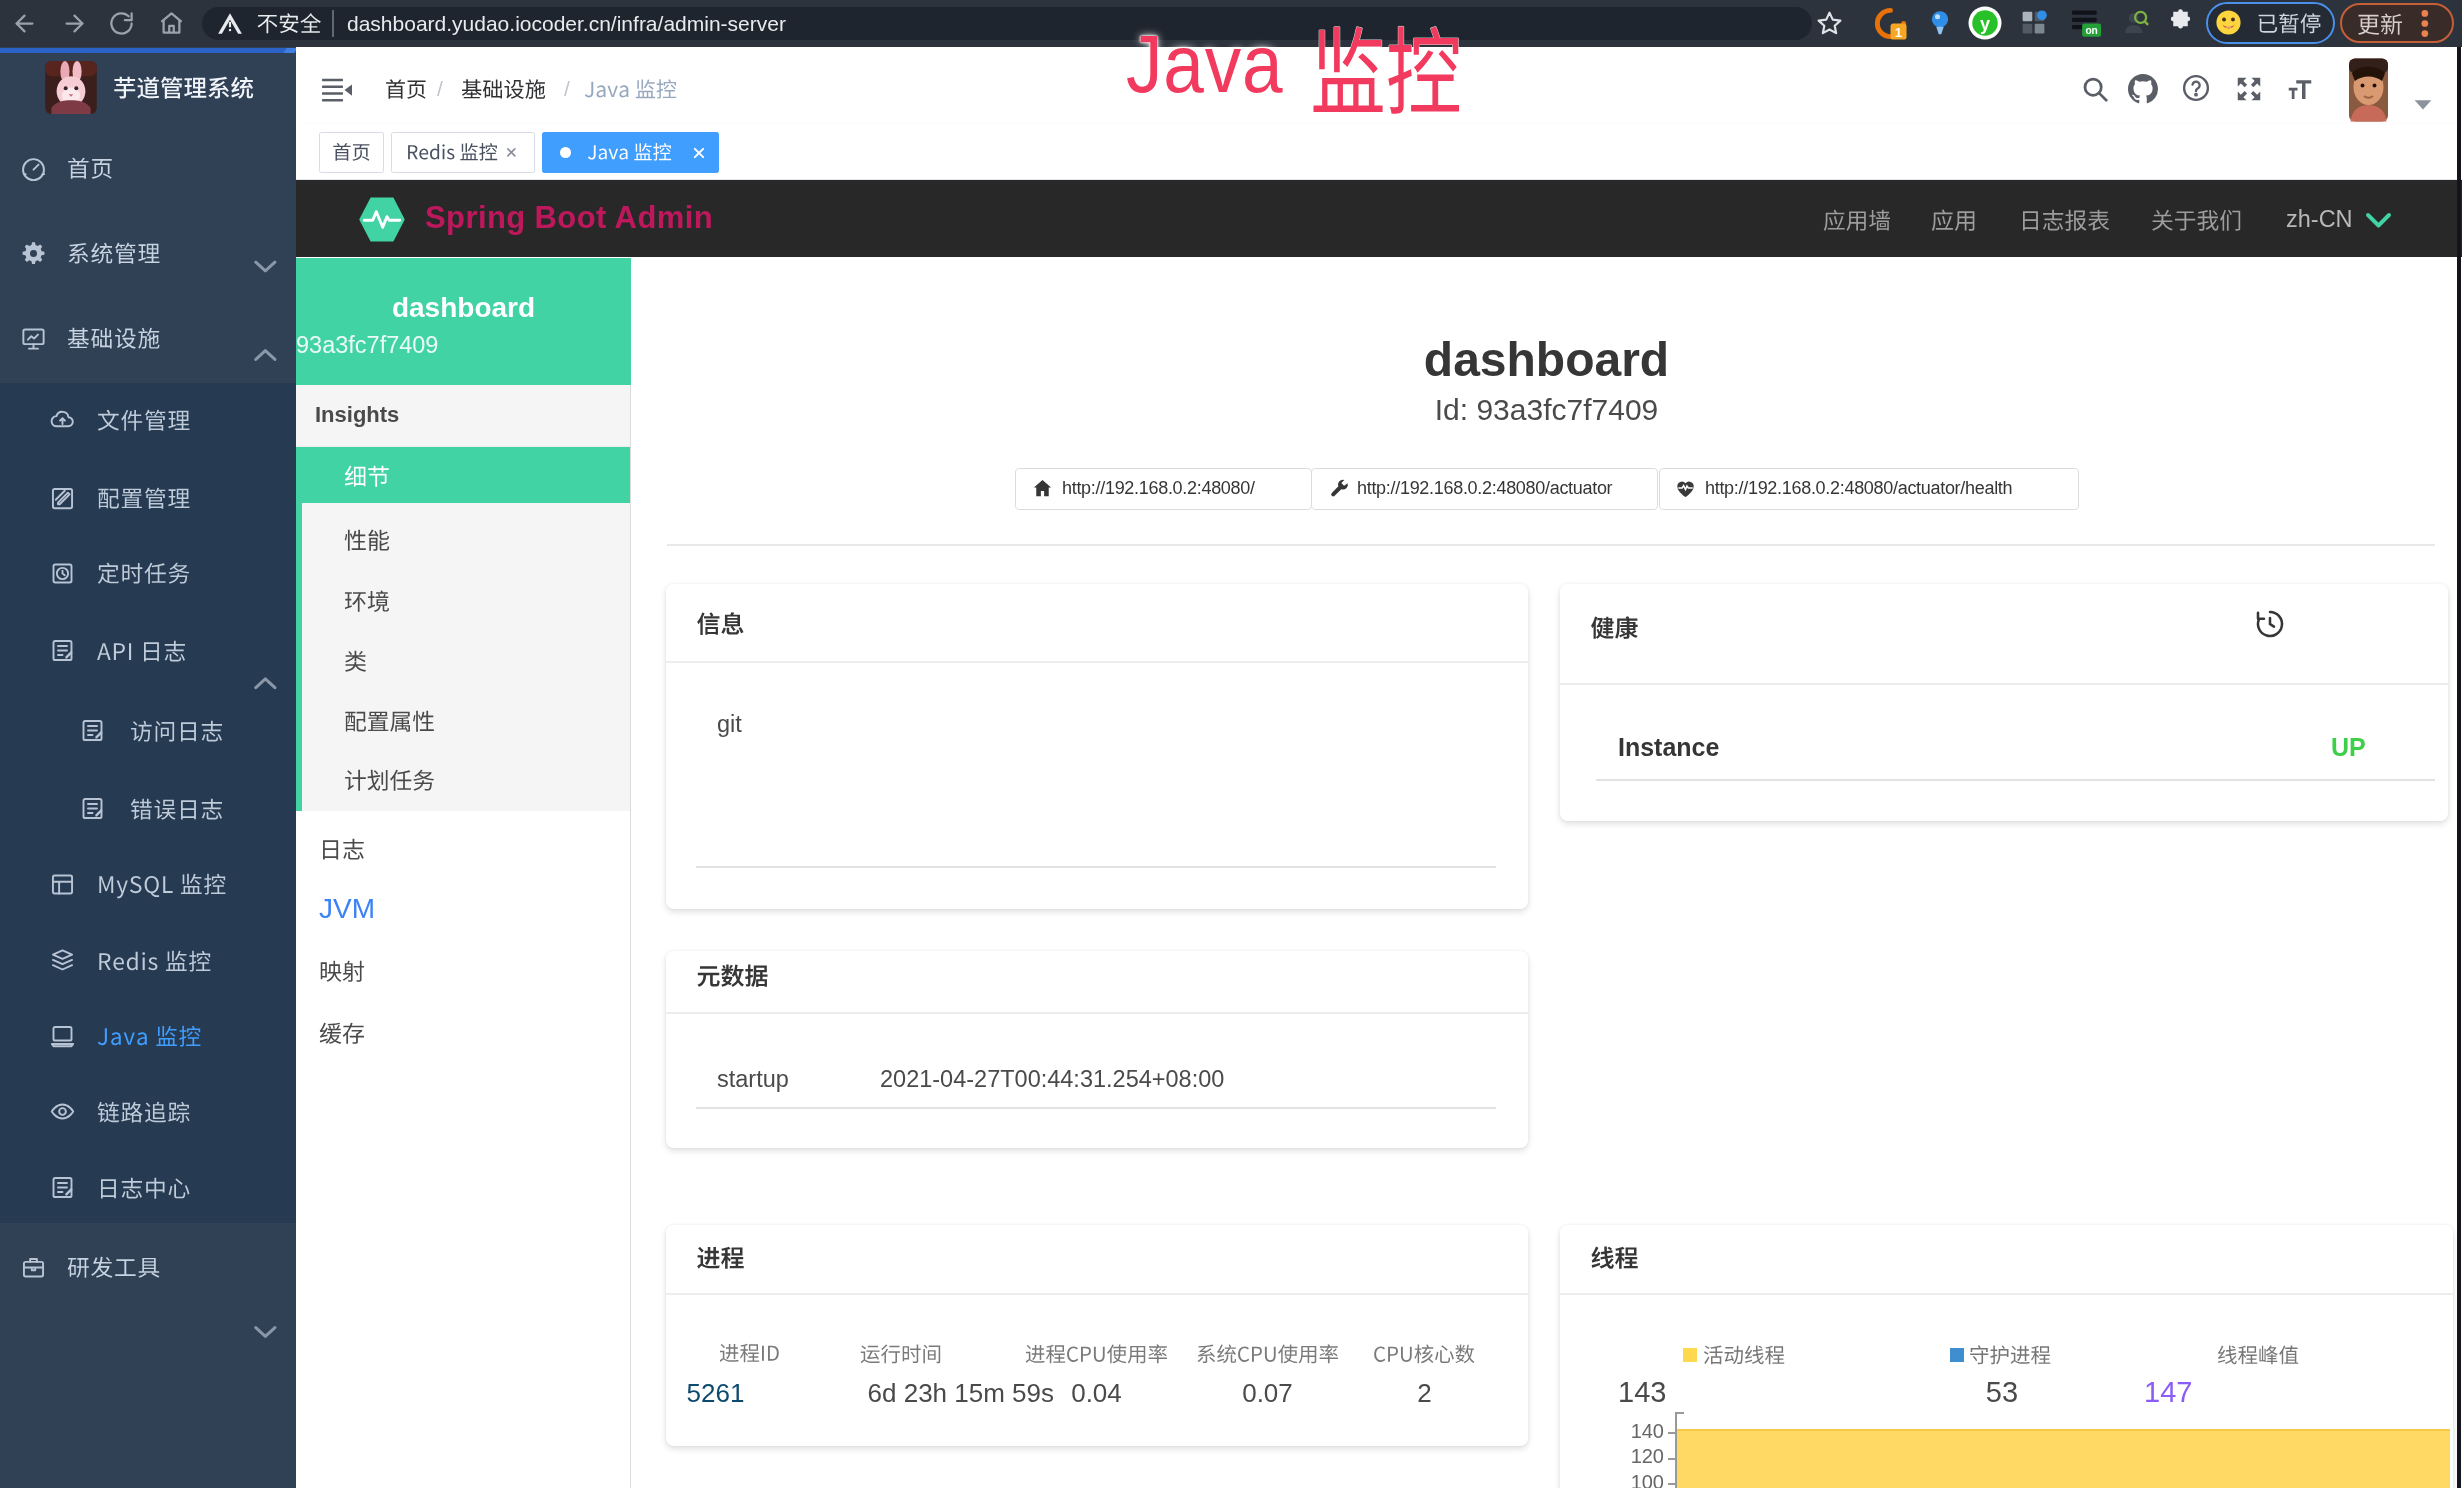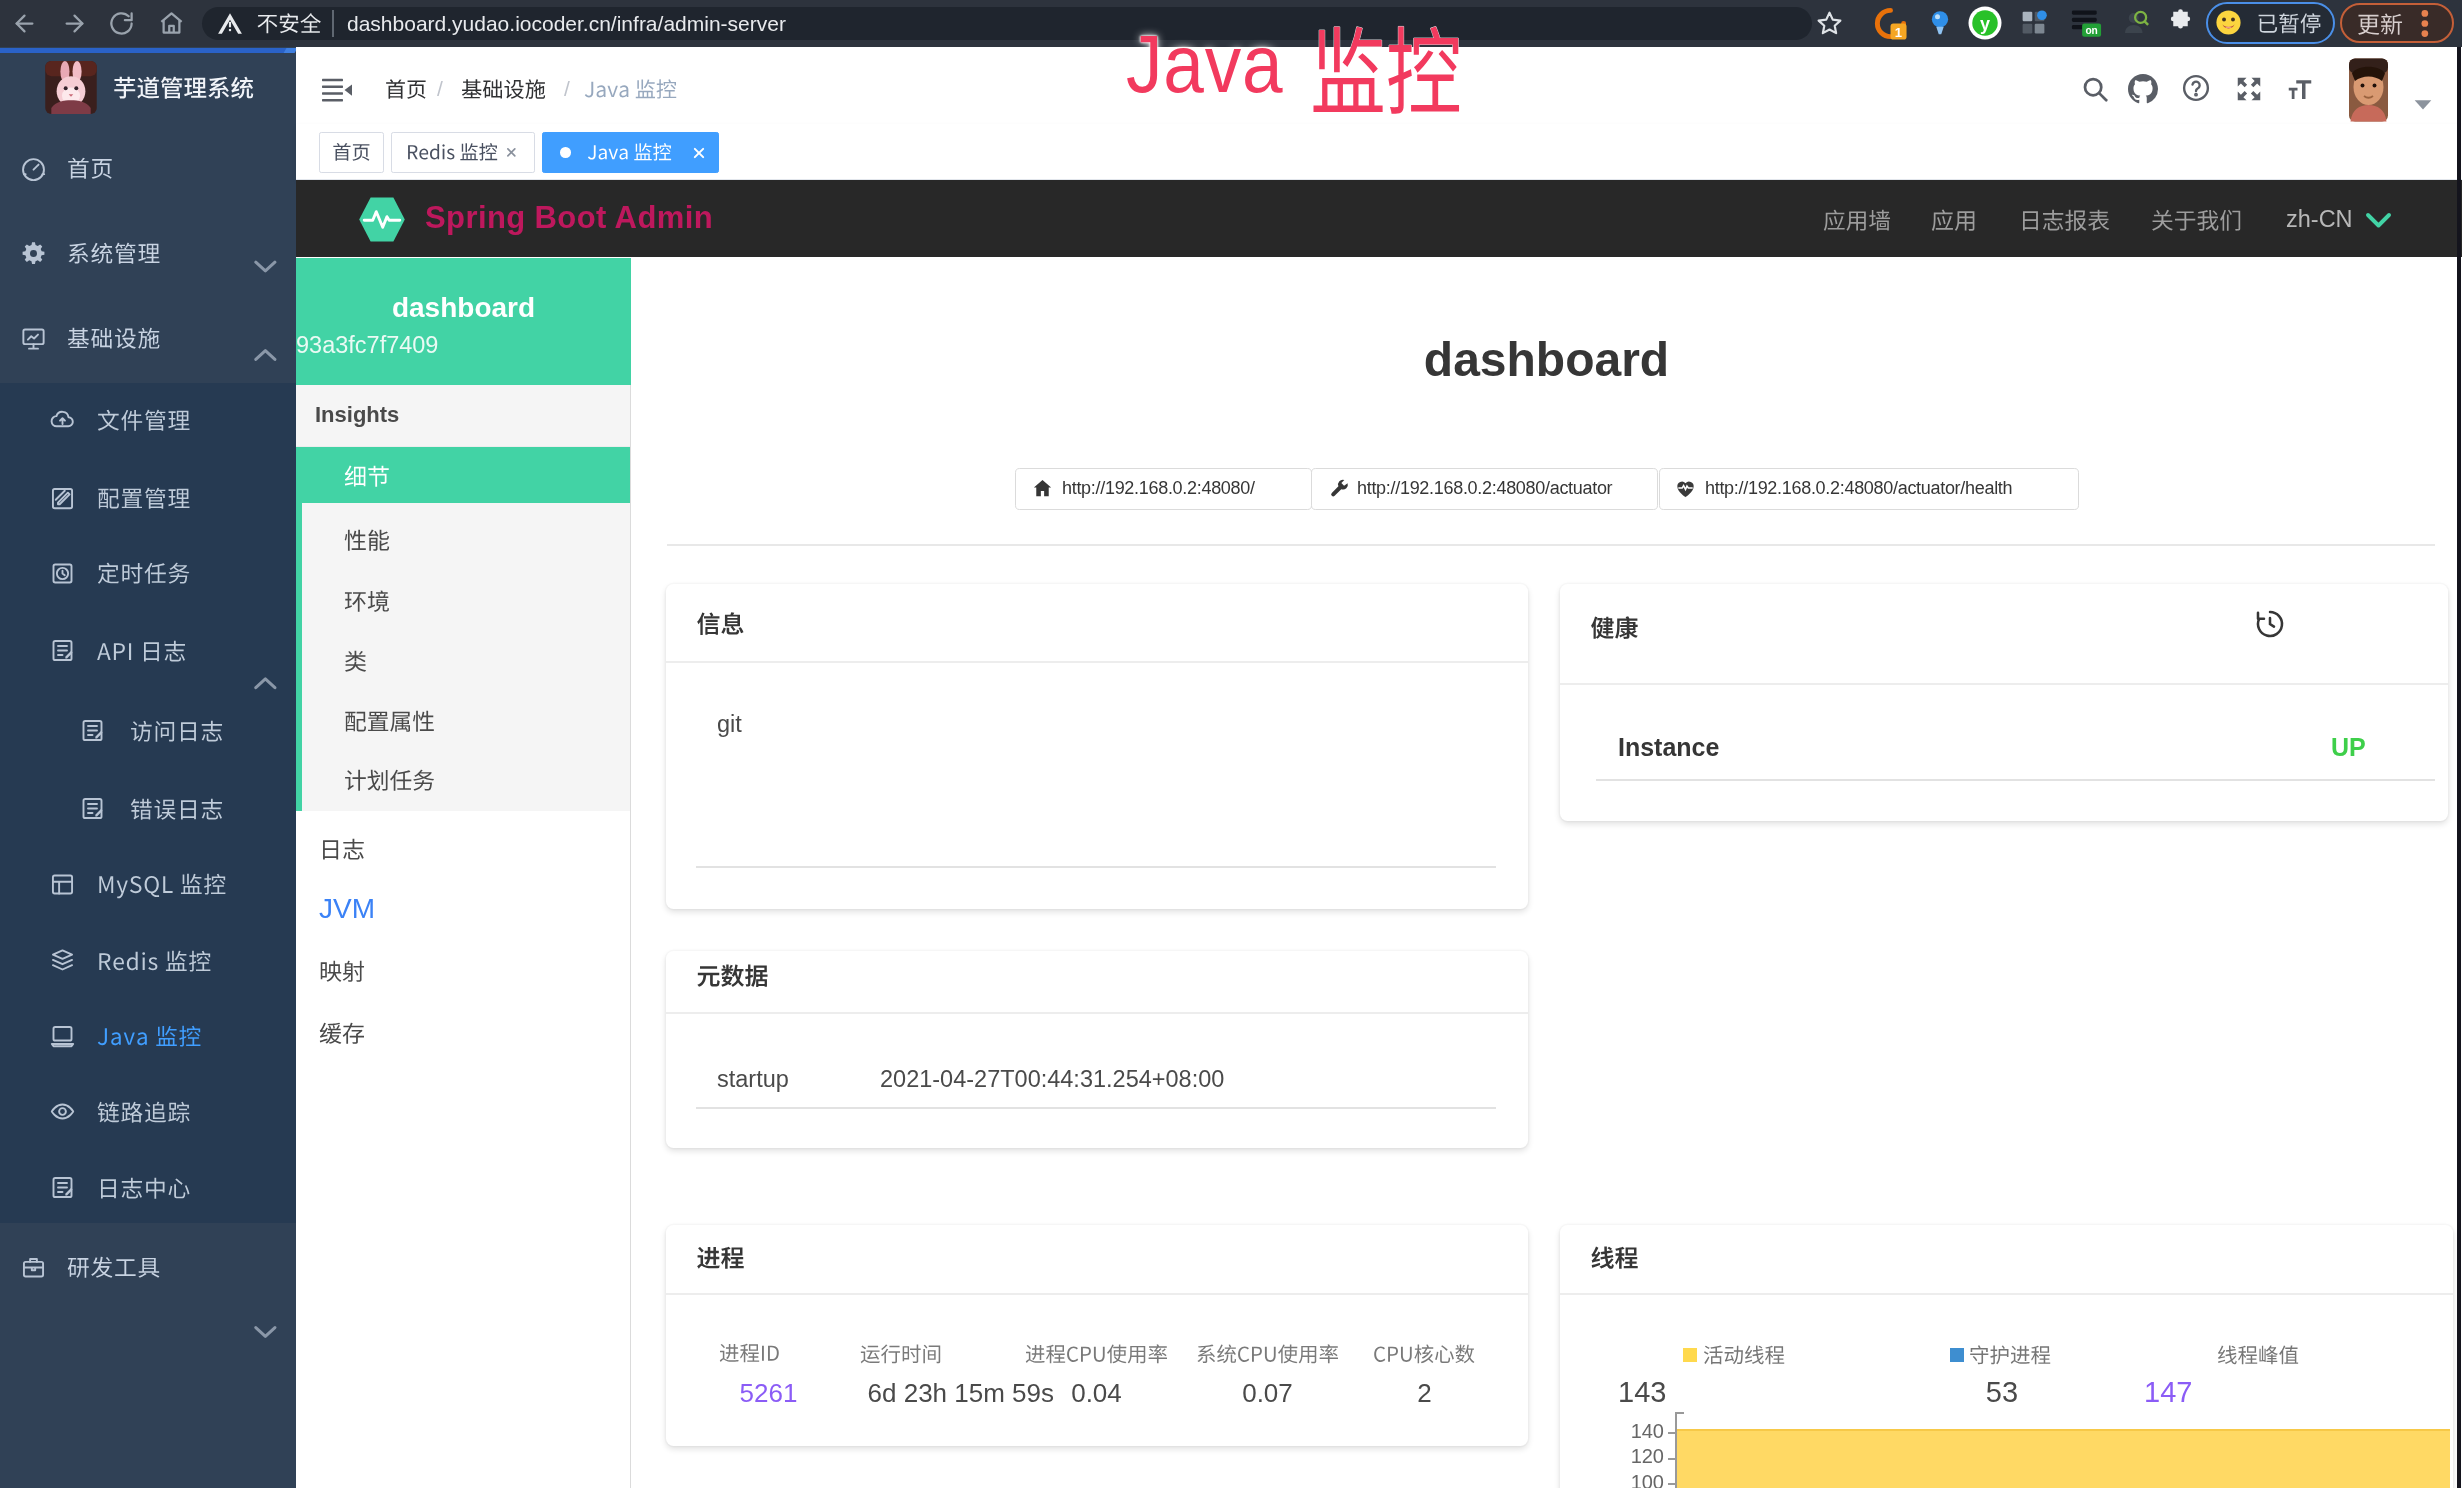--- a/index.html
+++ b/index.html
@@ -438,20 +438,21 @@
       <g transform="translate(0,950) scale(1,-1)">
         <path fill="#4a4a4a" d="M371 349H966V280H371ZM438 680H908V321H838V611H506V321H438ZM630 835H699V454Q699 374 688 297Q678 221 645 152Q612 84 547 26Q482 -33 373 -78Q368 -70 360 -59Q352 -49 343 -39Q334 -29 326 -22Q428 20 488 72Q549 124 580 186Q610 247 620 314Q630 382 630 454ZM710 320Q740 200 804 111Q868 21 969 -22Q961 -29 951 -40Q942 -51 934 -62Q925 -74 920 -83Q814 -30 747 70Q680 169 647 306ZM111 767H340V110H111V178H270V699H111ZM114 476H313V410H114ZM76 767H145V28H76Z M1163 586H1411V529H1163ZM1163 446H1411V390H1163ZM1263 841 1340 830Q1326 795 1312 760Q1297 725 1284 700L1222 712Q1233 740 1245 776Q1257 813 1263 841ZM1123 728H1416V668H1191V264H1123ZM1390 728H1460V4Q1460 -26 1451 -43Q1443 -60 1424 -69Q1403 -77 1368 -79Q1333 -81 1280 -81Q1277 -67 1270 -48Q1263 -28 1256 -15Q1294 -16 1327 -16Q1359 -16 1370 -15Q1381 -15 1386 -11Q1390 -7 1390 4ZM1347 298 1414 279Q1375 214 1322 155Q1269 97 1207 49Q1146 1 1082 -34Q1077 -27 1068 -17Q1059 -7 1049 4Q1039 14 1031 20Q1095 51 1155 94Q1214 137 1264 189Q1314 241 1347 298ZM1498 609H1958V537H1498ZM1778 836H1849V14Q1849 -21 1839 -39Q1829 -57 1807 -65Q1785 -74 1745 -77Q1706 -80 1645 -79Q1642 -65 1635 -44Q1628 -23 1619 -8Q1666 -9 1704 -10Q1742 -10 1753 -9Q1767 -8 1772 -4Q1778 1 1778 14ZM1533 421 1591 447Q1618 411 1642 369Q1666 328 1685 287Q1704 247 1714 214L1650 185Q1641 217 1623 259Q1605 300 1581 343Q1558 385 1533 421ZM1052 305H1424V238H1052Z"></path>
       </g>
     </svg>
 <svg style="position:absolute;left:319px;top:1020px;overflow:visible;" width="46" height="29" viewBox="0 0 2000 1250">
       <g transform="translate(0,950) scale(1,-1)">
         <path fill="#4a4a4a" d="M63 184Q62 191 57 204Q53 217 49 230Q44 243 40 252Q56 256 75 273Q93 291 116 319Q129 332 153 363Q177 393 207 436Q238 478 268 528Q299 577 325 627L388 589Q328 488 257 392Q185 296 113 224V222Q113 222 105 218Q98 214 88 208Q78 202 71 196Q63 190 63 184ZM63 184 59 246 96 271 366 320Q365 305 366 286Q367 268 368 256Q274 237 217 225Q160 213 130 206Q99 198 85 194Q71 189 63 184ZM56 424Q54 432 50 446Q46 459 41 473Q36 487 31 497Q44 500 59 516Q73 533 88 558Q97 571 113 599Q130 627 150 666Q170 705 189 750Q209 795 224 839L298 810Q272 748 240 686Q209 624 175 568Q141 512 106 467V465Q106 465 98 461Q91 457 81 450Q71 444 64 437Q56 430 56 424ZM56 424 55 480 92 503 287 520Q284 506 282 488Q280 470 281 458Q214 451 172 446Q131 440 108 437Q85 433 74 430Q62 427 56 424ZM35 52Q76 64 128 80Q181 95 241 114Q301 132 361 151L373 91Q288 61 204 31Q119 2 52 -22ZM390 570H940V508H390ZM350 429H952V365H350ZM492 297H835V239H492ZM420 697 478 713Q493 684 507 649Q521 614 528 591L467 570Q461 595 447 631Q434 668 420 697ZM599 718 659 728Q669 696 678 659Q687 622 690 597L626 582Q623 608 616 647Q608 686 599 718ZM879 833 923 777Q872 766 808 757Q743 748 673 742Q602 735 530 732Q459 728 392 726Q391 739 385 755Q380 772 375 784Q440 786 510 791Q580 795 648 801Q716 808 775 816Q835 823 879 833ZM549 258Q585 187 646 131Q708 75 791 37Q874 -1 974 -19Q962 -30 949 -49Q935 -68 927 -83Q773 -49 660 33Q547 114 486 239ZM840 739 911 716Q884 670 853 621Q822 572 796 537L739 558Q757 583 775 615Q794 646 811 679Q828 712 840 739ZM817 297H832L846 300L888 281Q855 176 794 104Q733 32 652 -13Q570 -57 473 -82Q470 -74 463 -63Q455 -53 447 -42Q439 -31 432 -25Q525 -5 602 34Q679 72 735 134Q791 196 817 286ZM513 530H586Q581 470 572 404Q564 338 548 271Q531 203 504 139Q477 75 435 20Q393 -36 333 -78Q325 -65 311 -50Q296 -35 283 -26Q340 11 379 63Q418 114 442 174Q467 233 481 296Q495 358 502 418Q509 478 513 530Z M1335 266H1957V196H1335ZM1420 525H1832V456H1420ZM1613 349H1689V9Q1689 -24 1680 -41Q1672 -59 1647 -68Q1621 -77 1579 -78Q1536 -79 1471 -79Q1469 -63 1462 -43Q1456 -24 1448 -8Q1481 -9 1510 -9Q1540 -10 1562 -10Q1583 -9 1592 -9Q1605 -8 1609 -4Q1613 0 1613 10ZM1812 525H1831L1846 529L1894 491Q1863 457 1823 423Q1783 388 1740 358Q1696 327 1655 304Q1648 315 1635 328Q1622 340 1613 349Q1650 368 1688 396Q1726 424 1759 454Q1792 484 1812 510ZM1063 709H1939V637H1063ZM1385 840 1462 821Q1427 707 1374 594Q1320 482 1245 385Q1170 287 1069 216Q1065 225 1058 238Q1052 250 1044 263Q1037 276 1031 284Q1099 332 1155 395Q1211 459 1255 532Q1299 606 1332 684Q1364 762 1385 840ZM1188 431H1264V-78H1188Z"></path>
       </g>
     </svg>
 <div class="abs" style="left:701px;top:332px;width:1691px;text-align:center;font-size:48px;font-weight:700;color:#363636;font-family:'Liberation Sans',sans-serif">dashboard</div>
+<div class="abs" style="left:701px;top:393px;width:1691px;text-align:center;font-size:30px;color:#4a4a4a">Id: 93a3fc7f7409</div>
 <div class="abs" style="left:1015px;top:468px;width:297px;height:42px;background:#fff;border:1.5px solid #dbdbdb;border-radius:4.6px"></div>
 <svg class="abs" style="left:1031px;top:477px" width="23" height="23" viewBox="0 0 24 24" fill="#363636">
       <path d="M12 3l9 8h-2.5v9h-4.8v-5.5h-3.4V20H5.5v-9H3z"></path>
     </svg>
 <div class="abs" style="left:1062px;top:478px;font-size:18px;color:#363636;letter-spacing:-0.3px">http://192.168.0.2:48080/</div>
 <div class="abs" style="left:1311px;top:468px;width:347px;height:42px;background:#fff;border:1.5px solid #dbdbdb;border-radius:4.6px"></div>
 <svg class="abs" style="left:1327px;top:477px" width="23" height="23" viewBox="0 0 24 24" fill="#363636">
       <path d="M21.5 6.5a5 5 0 0 1-6.6 6.2L8 19.6a2.1 2.1 0 0 1-3-3l6.9-6.9a5 5 0 0 1 6.2-6.6L15 6.2l2.8 2.8z"></path>
     </svg>
 <div class="abs" style="left:1357px;top:478px;font-size:18px;color:#363636;letter-spacing:-0.3px">http://192.168.0.2:48080/actuator</div>
@@ -521,21 +522,21 @@
 <svg style="position:absolute;left:1196px;top:1342px;overflow:visible;" width="143" height="26" viewBox="0 0 6992 1250">
       <g transform="translate(0,950) scale(1,-1)">
         <path fill="#7a7a7a" d="M286 224 361 197Q331 157 293 117Q255 77 215 42Q174 7 136 -20Q129 -13 117 -4Q105 6 92 15Q80 24 70 30Q130 66 188 118Q246 170 286 224ZM636 190 695 229Q737 198 783 161Q828 124 869 88Q909 52 936 23L872 -22Q848 6 808 44Q768 81 723 120Q678 158 636 190ZM471 304H547V19Q547 -12 539 -29Q530 -46 505 -56Q480 -65 442 -67Q404 -69 349 -69Q346 -52 338 -31Q329 -9 320 6Q351 5 377 4Q404 3 424 4Q443 4 451 4Q464 5 467 8Q471 12 471 20ZM803 833 855 770Q785 753 697 739Q609 726 513 716Q416 706 317 699Q218 692 126 688Q125 702 119 721Q113 740 107 753Q198 758 295 765Q392 772 485 782Q579 792 660 805Q742 817 803 833ZM129 245Q128 253 124 265Q120 278 115 291Q111 305 106 315Q130 318 164 332Q198 346 245 369Q271 381 321 409Q371 437 435 476Q499 515 567 562Q636 609 698 660L756 612Q615 505 469 421Q324 338 182 278V275Q182 275 174 273Q166 270 155 266Q145 261 137 256Q129 250 129 245ZM129 245 127 299 178 326 818 369Q816 354 816 337Q816 319 817 308Q668 297 562 289Q455 281 382 276Q309 270 264 266Q218 261 192 258Q166 255 152 252Q138 249 129 245ZM183 454Q182 461 179 473Q175 486 171 499Q166 512 162 521Q177 523 195 534Q214 545 236 561Q248 569 271 588Q295 607 325 633Q355 659 386 690Q417 721 444 753L508 717Q443 650 372 591Q302 532 232 489V487Q232 487 225 484Q217 481 208 476Q198 471 191 465Q183 459 183 454ZM183 454 183 505 225 527 571 545Q568 531 566 513Q564 496 563 485Q444 479 373 474Q301 469 263 466Q226 463 209 460Q193 457 183 454ZM664 444 722 474Q760 440 800 400Q839 360 872 321Q906 282 926 252L866 216Q847 247 813 287Q780 327 741 369Q702 410 664 444Z M1741 553 1800 583Q1827 548 1856 507Q1884 467 1909 429Q1935 391 1949 361L1885 326Q1872 355 1848 394Q1824 434 1797 475Q1769 517 1741 553ZM1407 695H1948V627H1407ZM1698 352H1772V36Q1772 16 1776 11Q1781 6 1797 6Q1802 6 1816 6Q1830 6 1845 6Q1859 6 1865 6Q1876 6 1882 16Q1888 25 1890 55Q1893 84 1894 145Q1905 135 1924 127Q1944 118 1958 114Q1956 46 1948 8Q1939 -30 1922 -45Q1904 -60 1873 -60Q1868 -60 1855 -60Q1843 -60 1829 -60Q1814 -60 1802 -60Q1790 -60 1785 -60Q1750 -60 1732 -51Q1713 -43 1706 -22Q1698 -1 1698 36ZM1510 350H1584Q1581 266 1571 199Q1562 132 1539 80Q1516 28 1474 -10Q1432 -49 1364 -77Q1359 -67 1352 -55Q1344 -44 1335 -33Q1326 -22 1317 -16Q1378 7 1416 40Q1453 72 1473 116Q1493 160 1500 218Q1508 276 1510 350ZM1412 347 1410 404 1453 429 1856 462Q1856 448 1858 430Q1861 413 1863 401Q1749 390 1672 383Q1596 375 1548 370Q1500 364 1473 361Q1447 357 1434 354Q1421 351 1412 347ZM1595 824 1664 842Q1681 812 1698 776Q1716 739 1725 715L1650 692Q1642 718 1626 755Q1610 792 1595 824ZM1412 347Q1411 358 1406 372Q1401 386 1396 400Q1391 414 1387 421Q1401 425 1418 431Q1436 438 1450 451Q1461 461 1482 488Q1504 515 1530 549Q1555 583 1578 615Q1601 647 1614 666H1704Q1685 639 1658 602Q1632 565 1603 527Q1574 488 1547 454Q1520 420 1500 397Q1500 397 1491 394Q1482 391 1469 386Q1456 380 1443 374Q1430 368 1421 361Q1412 354 1412 347ZM1066 182Q1064 190 1060 204Q1056 217 1051 231Q1046 245 1041 255Q1058 258 1076 276Q1094 293 1118 321Q1130 334 1154 365Q1179 396 1208 439Q1238 482 1269 532Q1301 581 1326 632L1393 592Q1334 490 1263 393Q1192 297 1120 224V222Q1120 222 1112 218Q1103 214 1093 208Q1083 202 1074 195Q1066 188 1066 182ZM1066 182 1061 246 1098 273 1368 326Q1366 311 1367 291Q1368 272 1369 260Q1277 240 1220 227Q1163 214 1132 206Q1102 198 1088 192Q1074 187 1066 182ZM1060 423Q1058 431 1053 445Q1049 459 1043 475Q1038 490 1033 500Q1047 503 1061 520Q1076 536 1092 561Q1102 574 1118 602Q1135 631 1155 670Q1176 709 1197 754Q1218 799 1234 844L1310 809Q1283 747 1250 686Q1217 624 1181 568Q1145 512 1108 467V465Q1108 465 1101 460Q1093 456 1084 449Q1074 443 1067 436Q1060 429 1060 423ZM1060 423 1058 480 1095 504 1282 524Q1279 509 1278 491Q1276 472 1276 460Q1212 451 1172 446Q1132 440 1110 436Q1088 432 1077 429Q1066 426 1060 423ZM1042 53Q1083 64 1135 79Q1188 94 1247 112Q1306 129 1367 147L1379 82Q1295 55 1211 28Q1127 1 1059 -21Z M2377 -13Q2309 -13 2251 12Q2192 38 2149 87Q2106 136 2082 207Q2058 277 2058 366Q2058 455 2083 525Q2107 596 2151 645Q2195 694 2254 720Q2313 746 2383 746Q2450 746 2501 719Q2552 691 2584 656L2534 596Q2505 627 2468 646Q2431 665 2384 665Q2315 665 2263 629Q2211 593 2182 527Q2153 460 2153 369Q2153 276 2181 209Q2209 141 2260 105Q2311 68 2381 68Q2433 68 2475 90Q2516 112 2551 151L2602 92Q2559 42 2504 14Q2449 -13 2377 -13Z M2739 0V733H2948Q3030 733 3092 713Q3154 692 3188 645Q3222 598 3222 518Q3222 441 3188 391Q3154 341 3093 316Q3032 292 2952 292H2831V0ZM2831 367H2940Q3036 367 3083 403Q3130 439 3130 518Q3130 598 3082 628Q3033 658 2936 658H2831Z M3632 -13Q3576 -13 3528 3Q3480 19 3444 56Q3409 93 3389 154Q3369 215 3369 302V733H3461V300Q3461 212 3484 161Q3507 111 3545 89Q3584 68 3632 68Q3681 68 3720 89Q3759 111 3783 161Q3806 212 3806 300V733H3895V302Q3895 215 3875 154Q3856 93 3820 56Q3784 19 3736 3Q3688 -13 3632 -13Z M4313 729H4954V660H4313ZM4412 499V349H4849V499ZM4342 562H4921V285H4342ZM4405 265Q4452 186 4533 129Q4615 72 4724 36Q4834 0 4964 -14Q4956 -22 4947 -34Q4938 -46 4931 -58Q4924 -71 4919 -82Q4786 -62 4675 -21Q4564 21 4480 87Q4396 152 4342 244ZM4591 836H4664V394Q4664 336 4658 279Q4652 222 4633 169Q4614 116 4576 69Q4538 22 4477 -17Q4415 -56 4322 -83Q4317 -75 4309 -63Q4301 -52 4293 -40Q4285 -28 4276 -21Q4366 2 4424 35Q4482 68 4516 109Q4549 151 4565 197Q4581 244 4586 294Q4591 344 4591 394ZM4270 842 4340 820Q4306 736 4261 654Q4215 572 4163 500Q4110 428 4055 372Q4051 381 4044 395Q4036 409 4028 423Q4020 437 4013 446Q4063 494 4111 558Q4159 621 4200 694Q4241 766 4270 842ZM4165 581 4235 652 4237 651V-84H4165Z M5188 770H5835V698H5188ZM5188 537H5833V466H5188ZM5182 298H5835V227H5182ZM5145 770H5219V407Q5219 350 5214 285Q5209 220 5196 153Q5182 87 5155 26Q5127 -35 5082 -85Q5077 -77 5066 -68Q5055 -58 5044 -49Q5033 -40 5024 -36Q5066 11 5090 66Q5114 121 5126 179Q5138 238 5142 296Q5145 354 5145 407ZM5805 770H5879V22Q5879 -14 5869 -33Q5858 -52 5833 -62Q5808 -71 5763 -73Q5718 -75 5647 -74Q5644 -60 5637 -39Q5629 -17 5621 -2Q5656 -3 5689 -3Q5721 -4 5745 -3Q5769 -3 5778 -3Q5793 -2 5799 3Q5805 8 5805 22ZM5459 743H5535V-71H5459Z M6452 284H6532V-80H6452ZM6043 202H6942V132H6043ZM6063 750H6933V681H6063ZM6821 643 6884 605Q6850 570 6809 537Q6769 503 6734 478L6679 515Q6702 531 6728 554Q6754 576 6779 599Q6803 623 6821 643ZM6543 443 6599 466Q6622 441 6644 410Q6667 379 6686 350Q6705 321 6716 297L6656 270Q6647 294 6629 324Q6610 354 6588 386Q6566 417 6543 443ZM6048 337Q6095 357 6161 388Q6228 418 6296 451L6311 394Q6253 363 6194 332Q6136 301 6086 277ZM6077 599 6128 640Q6155 624 6184 605Q6214 585 6239 565Q6265 544 6282 527L6228 481Q6213 498 6188 519Q6162 540 6133 561Q6104 583 6077 599ZM6669 408 6722 448Q6756 429 6794 405Q6832 380 6866 356Q6900 331 6922 311L6866 266Q6845 286 6812 311Q6779 336 6741 362Q6704 387 6669 408ZM6330 483Q6328 490 6325 502Q6321 514 6317 526Q6313 538 6309 547Q6319 549 6331 558Q6342 566 6353 579Q6362 588 6381 612Q6399 635 6421 667Q6443 699 6459 732L6524 706Q6492 652 6452 604Q6411 555 6373 520V518Q6373 518 6366 515Q6360 512 6352 506Q6343 501 6337 495Q6330 489 6330 483ZM6330 483 6330 535 6367 557 6562 568Q6557 555 6554 537Q6550 519 6548 508Q6483 504 6443 500Q6403 496 6380 494Q6358 491 6347 488Q6336 486 6330 483ZM6310 284Q6309 291 6305 302Q6301 314 6297 327Q6293 339 6289 349Q6306 352 6326 365Q6346 378 6371 399Q6385 410 6412 435Q6439 460 6473 494Q6507 528 6543 569Q6579 609 6610 650L6671 615Q6597 529 6516 452Q6435 375 6355 319V317Q6355 317 6349 314Q6342 311 6333 306Q6324 300 6317 295Q6310 289 6310 284ZM6310 284 6309 335 6347 358 6653 384Q6652 370 6652 353Q6651 336 6652 325Q6545 315 6481 309Q6417 302 6383 298Q6348 294 6333 291Q6318 287 6310 284ZM6427 828 6500 847Q6519 823 6538 792Q6556 762 6566 739L6490 715Q6481 738 6463 770Q6444 802 6427 828Z"></path>
       </g>
     </svg>
 <svg style="position:absolute;left:1373px;top:1342px;overflow:visible;" width="102" height="26" viewBox="0 0 4992 1250">
       <g transform="translate(0,950) scale(1,-1)">
         <path fill="#7a7a7a" d="M377 -13Q309 -13 251 12Q192 38 149 87Q106 136 82 207Q58 277 58 366Q58 455 83 525Q107 596 151 645Q195 694 254 720Q313 746 383 746Q450 746 501 719Q552 691 584 656L534 596Q505 627 468 646Q431 665 384 665Q315 665 263 629Q211 593 182 527Q153 460 153 369Q153 276 181 209Q209 141 260 105Q311 68 381 68Q433 68 475 90Q516 112 551 151L602 92Q559 42 504 14Q449 -13 377 -13Z M739 0V733H948Q1030 733 1092 713Q1154 692 1188 645Q1222 598 1222 518Q1222 441 1188 391Q1154 341 1093 316Q1032 292 952 292H831V0ZM831 367H940Q1036 367 1083 403Q1130 439 1130 518Q1130 598 1082 628Q1033 658 936 658H831Z M1632 -13Q1576 -13 1528 3Q1480 19 1444 56Q1409 93 1389 154Q1369 215 1369 302V733H1461V300Q1461 212 1484 161Q1507 111 1545 89Q1584 68 1632 68Q1681 68 1720 89Q1759 111 1783 161Q1806 212 1806 300V733H1895V302Q1895 215 1875 154Q1856 93 1820 56Q1784 19 1736 3Q1688 -13 1632 -13Z M2687 123 2741 167Q2778 139 2818 106Q2859 72 2896 40Q2932 7 2955 -19L2898 -70Q2876 -43 2841 -10Q2805 24 2765 59Q2724 95 2687 123ZM2777 549 2848 525Q2805 448 2742 377Q2678 305 2600 245Q2521 185 2433 143Q2428 151 2421 162Q2414 173 2406 183Q2398 193 2390 200Q2474 239 2550 295Q2625 350 2683 416Q2742 481 2777 549ZM2850 370 2928 342Q2874 249 2793 168Q2712 88 2609 24Q2505 -39 2384 -81Q2380 -72 2372 -60Q2364 -49 2355 -38Q2347 -26 2340 -19Q2457 19 2556 78Q2656 136 2732 211Q2807 286 2850 370ZM2393 703H2949V634H2393ZM2431 364Q2429 374 2425 387Q2422 400 2417 414Q2413 427 2409 436Q2424 439 2443 445Q2462 451 2474 464Q2483 474 2500 500Q2518 525 2538 557Q2558 589 2576 619Q2594 649 2603 666H2685Q2670 641 2649 607Q2628 573 2605 536Q2582 500 2560 467Q2539 434 2523 411Q2523 411 2513 408Q2504 406 2490 401Q2477 396 2463 390Q2450 383 2440 377Q2431 371 2431 364ZM2431 364 2430 420 2471 442 2752 457Q2746 443 2739 424Q2732 405 2729 394Q2638 388 2583 384Q2527 379 2497 376Q2467 373 2453 370Q2439 367 2431 364ZM2605 822 2675 844Q2694 813 2711 774Q2729 736 2734 708L2660 682Q2654 710 2639 750Q2624 789 2605 822ZM2050 647H2369V577H2050ZM2184 840H2256V-79H2184ZM2185 602 2231 586Q2219 525 2202 460Q2184 395 2163 332Q2141 270 2116 216Q2091 162 2065 124Q2061 135 2054 148Q2047 162 2039 175Q2032 188 2025 197Q2050 230 2074 278Q2098 325 2120 380Q2141 435 2158 492Q2175 549 2185 602ZM2251 543Q2260 533 2277 508Q2294 482 2314 452Q2333 421 2350 396Q2367 370 2374 358L2328 305Q2320 324 2305 353Q2291 382 2274 414Q2257 446 2241 472Q2226 499 2216 515Z M3287 561H3365V65Q3365 30 3378 19Q3390 9 3433 9Q3444 9 3469 9Q3495 9 3526 9Q3558 9 3585 9Q3613 9 3626 9Q3657 9 3673 25Q3688 42 3694 87Q3701 132 3704 218Q3714 211 3727 204Q3739 197 3752 192Q3766 187 3776 184Q3771 89 3758 36Q3745 -18 3715 -40Q3686 -62 3629 -62Q3622 -62 3601 -62Q3581 -62 3554 -62Q3527 -62 3501 -62Q3474 -62 3454 -62Q3434 -62 3427 -62Q3373 -62 3343 -51Q3312 -40 3300 -12Q3287 16 3287 65ZM3127 486 3199 472Q3192 413 3179 341Q3166 269 3149 200Q3132 130 3112 76L3036 108Q3058 159 3076 225Q3094 290 3107 358Q3120 427 3127 486ZM3753 485 3823 512Q3852 452 3879 384Q3906 317 3927 252Q3948 187 3958 135L3884 105Q3874 157 3854 223Q3834 289 3808 357Q3782 426 3753 485ZM3334 756 3385 805Q3432 773 3484 733Q3536 694 3582 655Q3628 615 3657 584L3603 527Q3575 559 3530 599Q3485 639 3433 681Q3382 723 3334 756Z M4062 323H4446V260H4062ZM4042 654H4523V592H4042ZM4435 821 4498 793Q4477 759 4453 724Q4429 689 4409 664L4360 688Q4373 706 4386 729Q4400 753 4413 777Q4426 802 4435 821ZM4249 841H4319V404H4249ZM4080 793 4135 815Q4156 785 4174 749Q4193 713 4199 686L4142 661Q4136 687 4118 725Q4100 762 4080 793ZM4250 628 4301 598Q4277 557 4240 515Q4202 473 4159 437Q4115 402 4072 378Q4065 391 4054 408Q4042 425 4031 435Q4073 454 4115 484Q4157 514 4193 552Q4229 590 4250 628ZM4308 607Q4322 600 4348 583Q4374 567 4404 548Q4435 529 4460 513Q4485 497 4495 489L4453 435Q4440 447 4417 466Q4393 485 4365 506Q4337 527 4312 545Q4287 564 4271 574ZM4604 646H4940V576H4604ZM4621 832 4690 821Q4675 725 4653 637Q4631 548 4600 471Q4570 395 4530 337Q4525 343 4514 352Q4504 361 4492 369Q4481 378 4473 383Q4512 436 4541 507Q4569 578 4589 661Q4609 744 4621 832ZM4805 606 4875 599Q4852 430 4807 300Q4762 171 4684 77Q4606 -18 4485 -83Q4481 -75 4474 -64Q4467 -52 4459 -40Q4450 -29 4443 -22Q4558 34 4631 121Q4704 207 4745 328Q4786 449 4805 606ZM4639 583Q4662 450 4703 332Q4745 214 4809 126Q4873 37 4964 -12Q4951 -22 4937 -40Q4922 -57 4913 -71Q4819 -14 4753 81Q4688 176 4645 301Q4603 427 4577 572ZM4102 153 4149 198Q4201 178 4258 151Q4315 124 4366 96Q4417 68 4452 43L4404 -6Q4371 19 4320 48Q4269 78 4212 105Q4155 133 4102 153ZM4421 323H4434L4446 326L4487 309Q4456 201 4394 126Q4332 50 4248 2Q4165 -45 4069 -72Q4063 -59 4053 -41Q4043 -24 4033 -14Q4122 7 4201 48Q4279 90 4337 156Q4394 221 4421 312ZM4102 153Q4124 184 4147 224Q4170 264 4190 307Q4211 349 4225 387L4292 375Q4276 334 4255 291Q4234 248 4212 209Q4190 170 4170 140Z"></path>
       </g>
     </svg>
-<div class="abs" style="left:617px;top:1378px;width:303px;text-align:center;font-size:26px;color:#8b5cf6">5261</div>
+<div class="abs" style="left:564px;top:1378px;width:303px;text-align:center;font-size:26px;color:#0c4a6e">5261</div>
 <div class="abs" style="left:751px;top:1378px;width:303px;text-align:right;font-size:26px;color:#4a4a4a">6d 23h 15m 59s</div>
 <div class="abs" style="left:945px;top:1378px;width:303px;text-align:center;font-size:26px;color:#4a4a4a">0.04</div>
 <div class="abs" style="left:1116px;top:1378px;width:303px;text-align:center;font-size:26px;color:#4a4a4a">0.07</div>
 <div class="abs" style="left:1273px;top:1378px;width:303px;text-align:center;font-size:26px;color:#4a4a4a">2</div>
 <div class="abs" style="left:1560px;top:1225px;width:893px;height:303px;box-shadow:0 3px 6px rgba(10,10,10,.12),0 0 0 1.5px rgba(10,10,10,.02);border-radius:7.6px;background:#fff"></div>
 <svg style="position:absolute;left:1590px;top:1244px;overflow:visible;" width="49" height="30" viewBox="0 0 2000 1250">
       <g transform="translate(0,950) scale(1,-1)">
         <path fill="#363636" d="M80 173Q78 183 72 200Q66 218 60 236Q53 255 47 268Q66 272 84 288Q102 305 126 333Q139 346 163 377Q187 408 216 450Q246 492 276 542Q306 591 332 642L419 587Q362 489 291 393Q220 298 148 226V223Q148 223 138 218Q127 213 114 205Q101 197 90 189Q80 180 80 173ZM80 173 74 257 120 290 392 336Q389 315 389 289Q389 263 390 247Q298 229 241 216Q183 204 152 197Q120 189 105 184Q89 178 80 173ZM73 416Q71 427 65 445Q59 463 52 482Q45 502 39 515Q54 519 68 535Q82 551 98 575Q106 587 122 614Q138 641 157 678Q176 715 195 758Q214 801 228 845L328 797Q303 739 271 680Q239 621 203 568Q168 514 132 471V468Q132 468 123 462Q114 457 103 449Q91 441 82 432Q73 423 73 416ZM73 416 71 492 116 522 299 537Q294 517 292 492Q289 467 289 451Q227 444 189 439Q150 434 127 430Q104 427 92 423Q80 420 73 416ZM49 66Q92 77 147 93Q202 109 264 127Q326 146 388 165L404 76Q318 46 231 17Q143 -12 72 -36ZM432 614 907 686 925 592 450 517ZM411 398 934 493 951 400 428 302ZM575 850H682Q680 745 685 643Q690 540 701 447Q713 354 729 276Q745 198 765 140Q785 82 809 50Q833 18 859 18Q870 18 877 28Q884 37 888 61Q893 85 895 126Q910 107 932 92Q953 76 971 67Q963 7 948 -26Q934 -59 910 -73Q886 -86 847 -86Q796 -86 757 -49Q717 -12 687 54Q657 120 636 209Q615 298 601 403Q588 507 582 621Q575 735 575 850ZM706 778 769 835Q790 824 815 808Q840 793 863 777Q886 761 900 748L836 685Q814 705 776 732Q739 758 706 778ZM869 351 959 310Q903 221 823 149Q743 76 646 21Q549 -34 442 -72Q432 -51 413 -26Q395 -2 377 17Q479 48 573 95Q667 143 743 208Q820 272 869 351Z M1631 368H1738V-34H1631ZM1426 407H1946V315H1426ZM1386 30H1968V-64H1386ZM1450 221H1922V130H1450ZM1559 717V566H1812V717ZM1460 808H1916V476H1460ZM1192 757H1297V-86H1192ZM1043 565H1409V465H1043ZM1198 526 1262 498Q1247 444 1227 387Q1206 329 1182 273Q1157 216 1130 167Q1102 117 1073 81Q1066 104 1051 134Q1035 163 1022 183Q1049 213 1075 254Q1101 295 1124 341Q1148 388 1167 435Q1186 483 1198 526ZM1346 835 1419 753Q1369 734 1309 718Q1248 702 1185 691Q1122 679 1063 671Q1060 689 1051 713Q1042 737 1033 753Q1089 763 1146 775Q1204 787 1256 803Q1308 819 1346 835ZM1294 429Q1303 422 1322 403Q1341 384 1363 362Q1385 340 1402 321Q1420 302 1427 293L1366 209Q1357 226 1342 250Q1327 274 1309 300Q1291 326 1275 349Q1259 372 1247 387Z"></path>
       </g>
     </svg>

